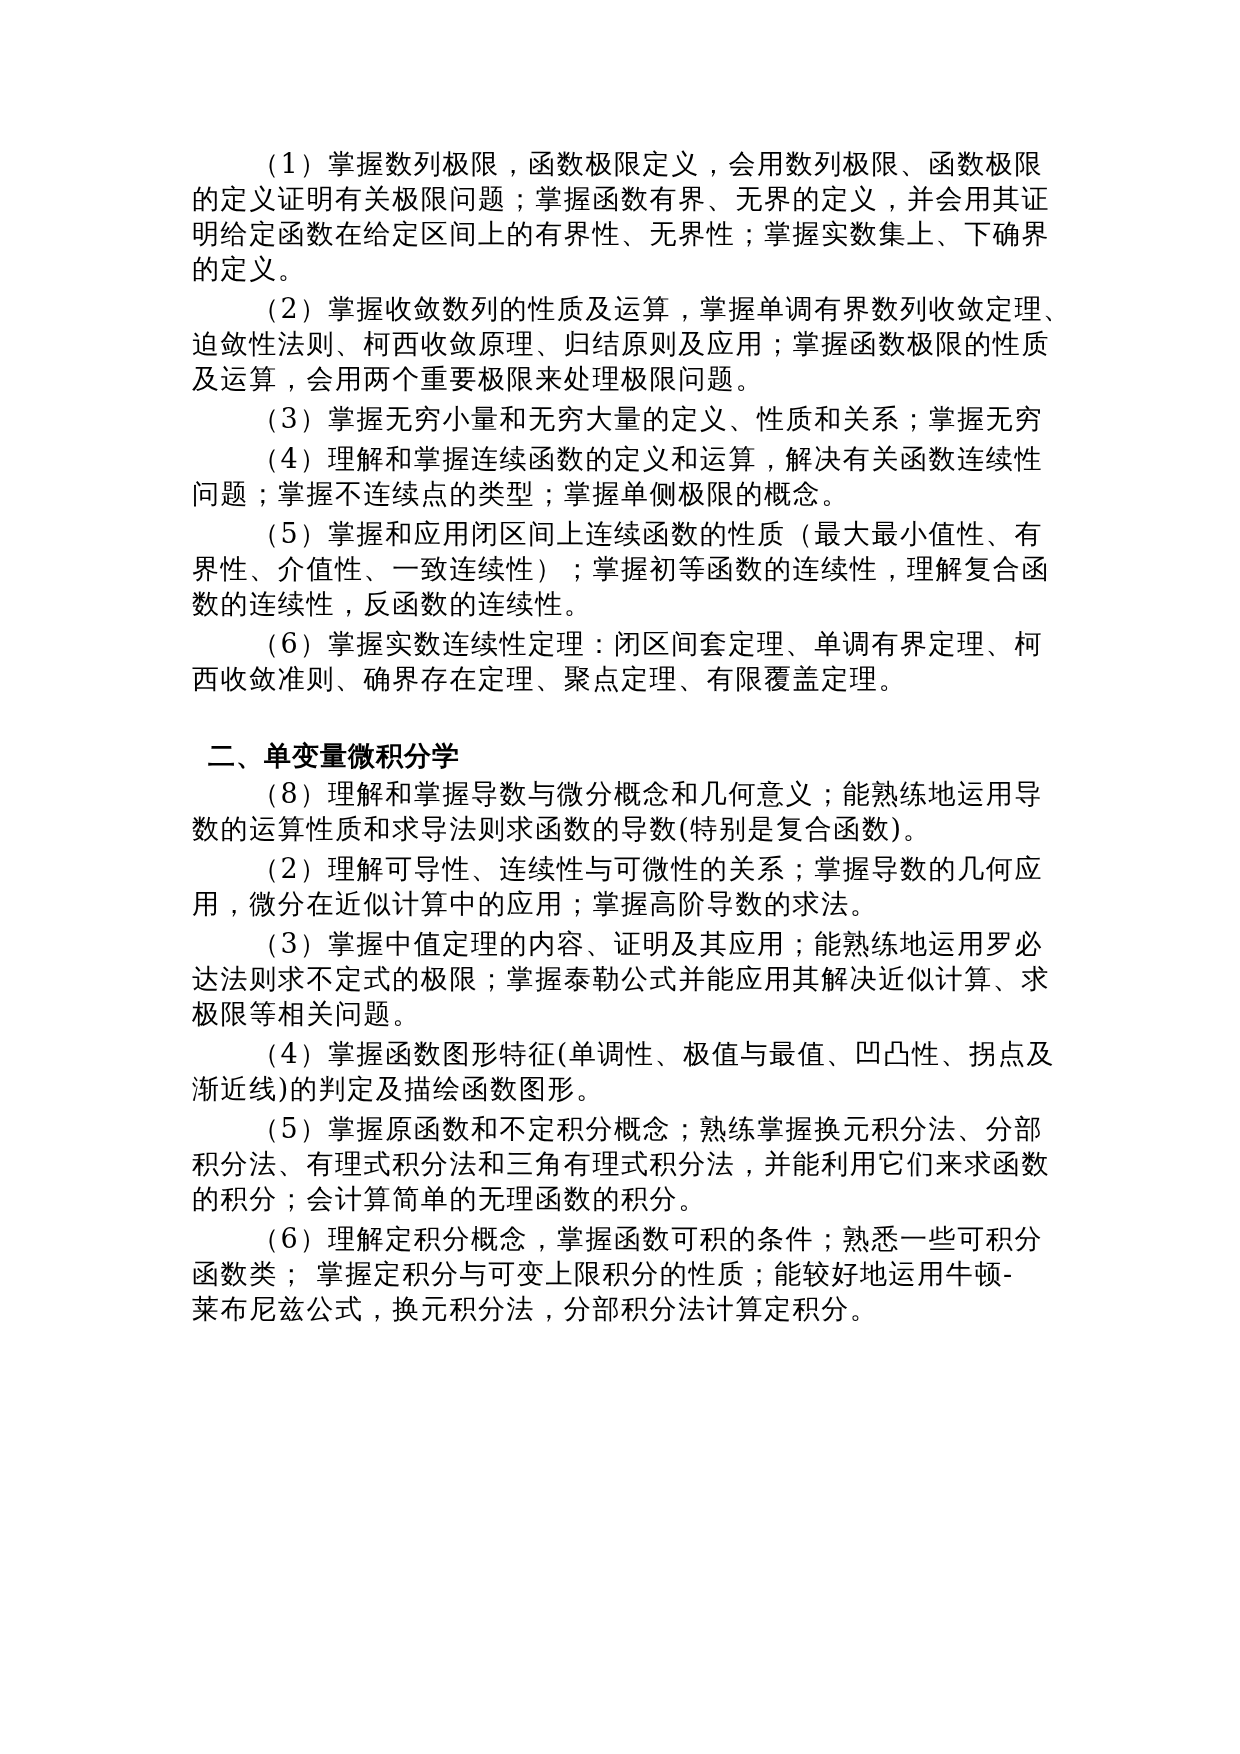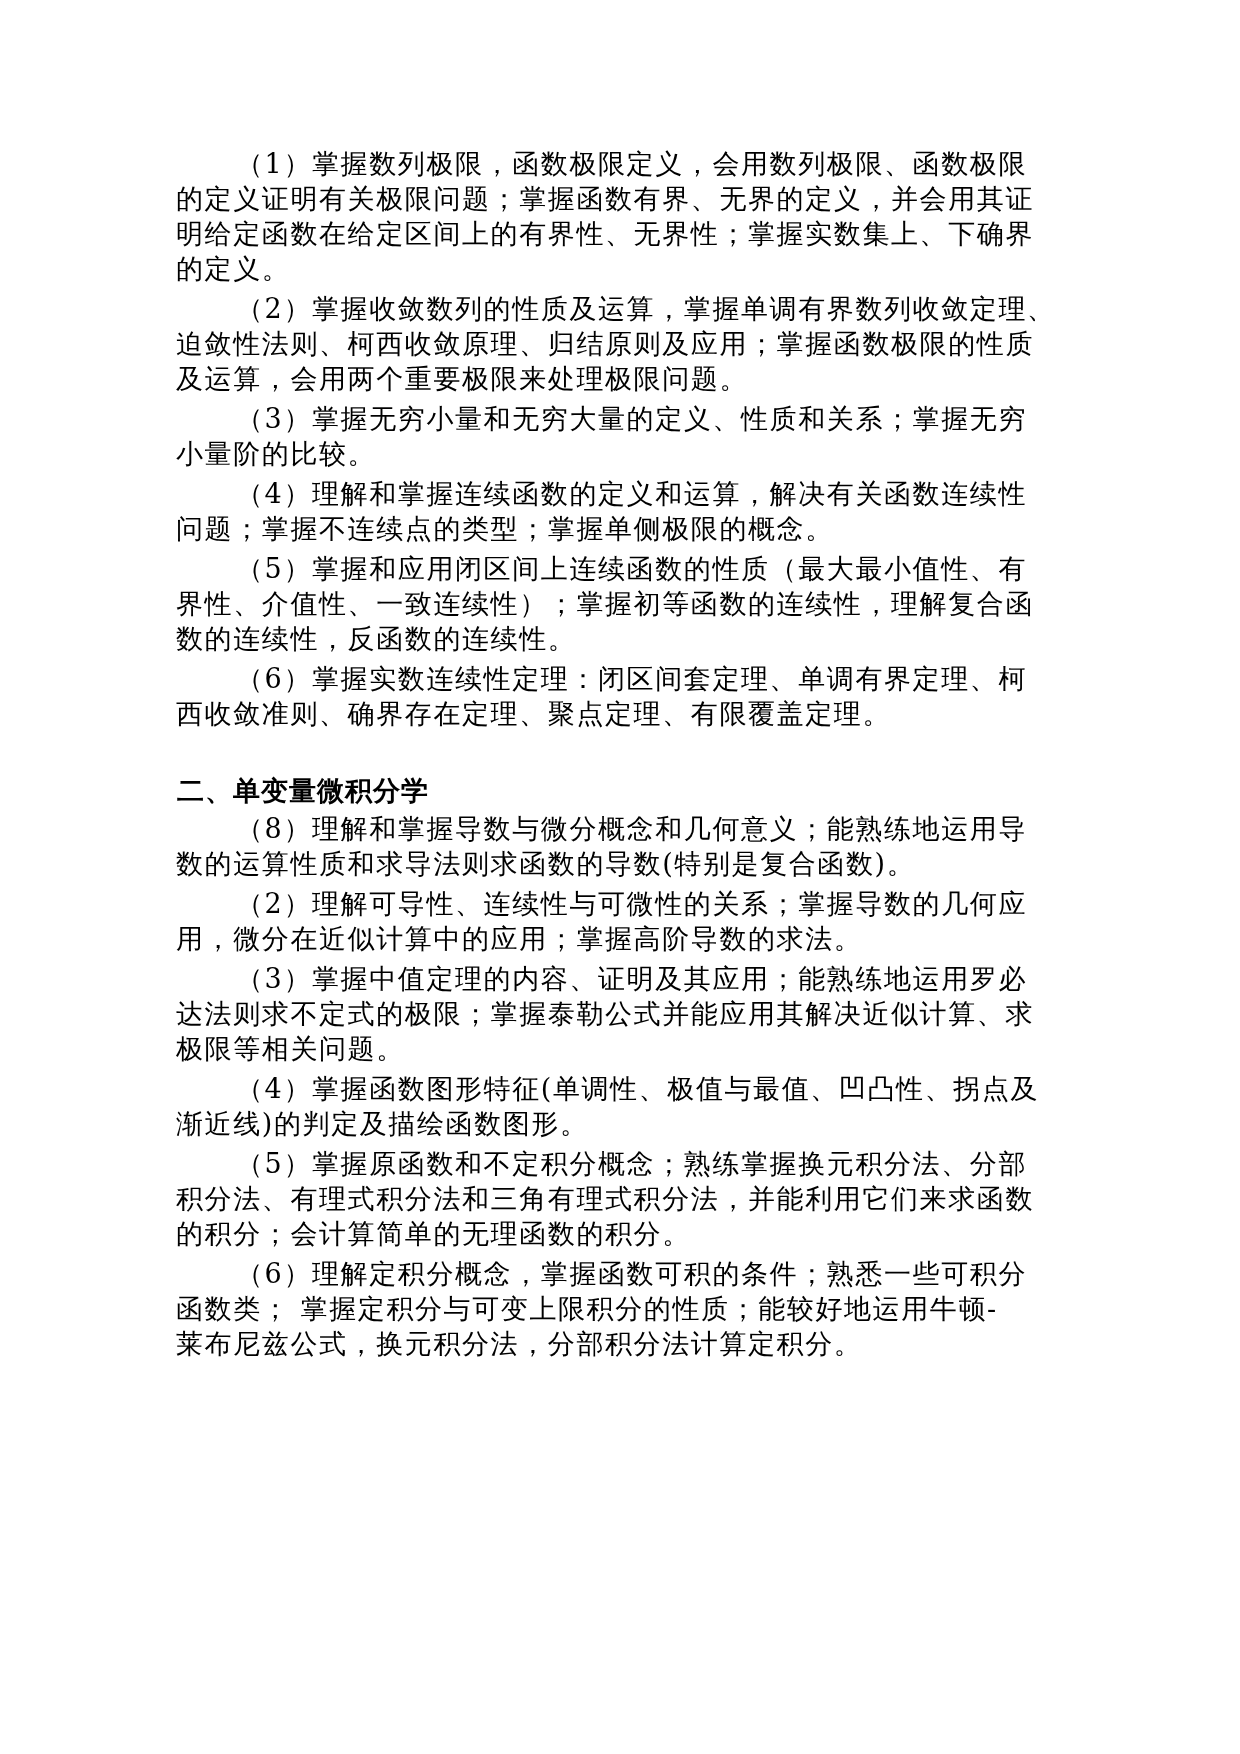--- a/index.html
+++ b/index.html
@@ -10,21 +10,21 @@
     body {
       width: 1240px;
       height: 1754px;
       position: relative;
       overflow: hidden;
       color: #000000;
       font-family: "DejaVu Serif", "Liberation Serif", serif;
     }
     .page {
       position: absolute;
-      left: 176px;
+      left: 192px;
       top: 146px;
       width: 860px;
     }
     .para {
       margin: 0 0 5px 0;
     }
     .line {
       display: block;
       height: 35px;
       line-height: 35px;
@@ -35,21 +35,21 @@
     .line.first {
       padding-left: 60px;
     }
     .heading {
       font-family: "DejaVu Sans", "Liberation Sans", sans-serif;
       font-weight: bold;
       font-size: 27px;
       height: 36px;
       line-height: 36px;
       letter-spacing: 1px;
-      margin: 42px 0 2px 1px;
+      margin: 42px 0 2px 16px;
       white-space: nowrap;
     }
   </style>
 </head>
 <body>
 
 <div class="page">
 
   <div>
     <div class="para">
@@ -58,21 +58,20 @@
       <span class="line">明给定函数在给定区间上的有界性、无界性；掌握实数集上、下确界</span>
       <span class="line">的定义。</span>
     </div>
     <div class="para">
       <span class="line first">（2）掌握收敛数列的性质及运算，掌握单调有界数列收敛定理、</span>
       <span class="line">迫敛性法则、柯西收敛原理、归结原则及应用；掌握函数极限的性质</span>
       <span class="line">及运算，会用两个重要极限来处理极限问题。</span>
     </div>
     <div class="para">
       <span class="line first">（3）掌握无穷小量和无穷大量的定义、性质和关系；掌握无穷</span>
-      <span class="line">小量阶的比较。</span>
     </div>
     <div class="para">
       <span class="line first">（4）理解和掌握连续函数的定义和运算，解决有关函数连续性</span>
       <span class="line">问题；掌握不连续点的类型；掌握单侧极限的概念。</span>
     </div>
     <div class="para">
       <span class="line first">（5）掌握和应用闭区间上连续函数的性质（最大最小值性、有</span>
       <span class="line">界性、介值性、一致连续性）；掌握初等函数的连续性，理解复合函</span>
       <span class="line">数的连续性，反函数的连续性。</span>
     </div>

